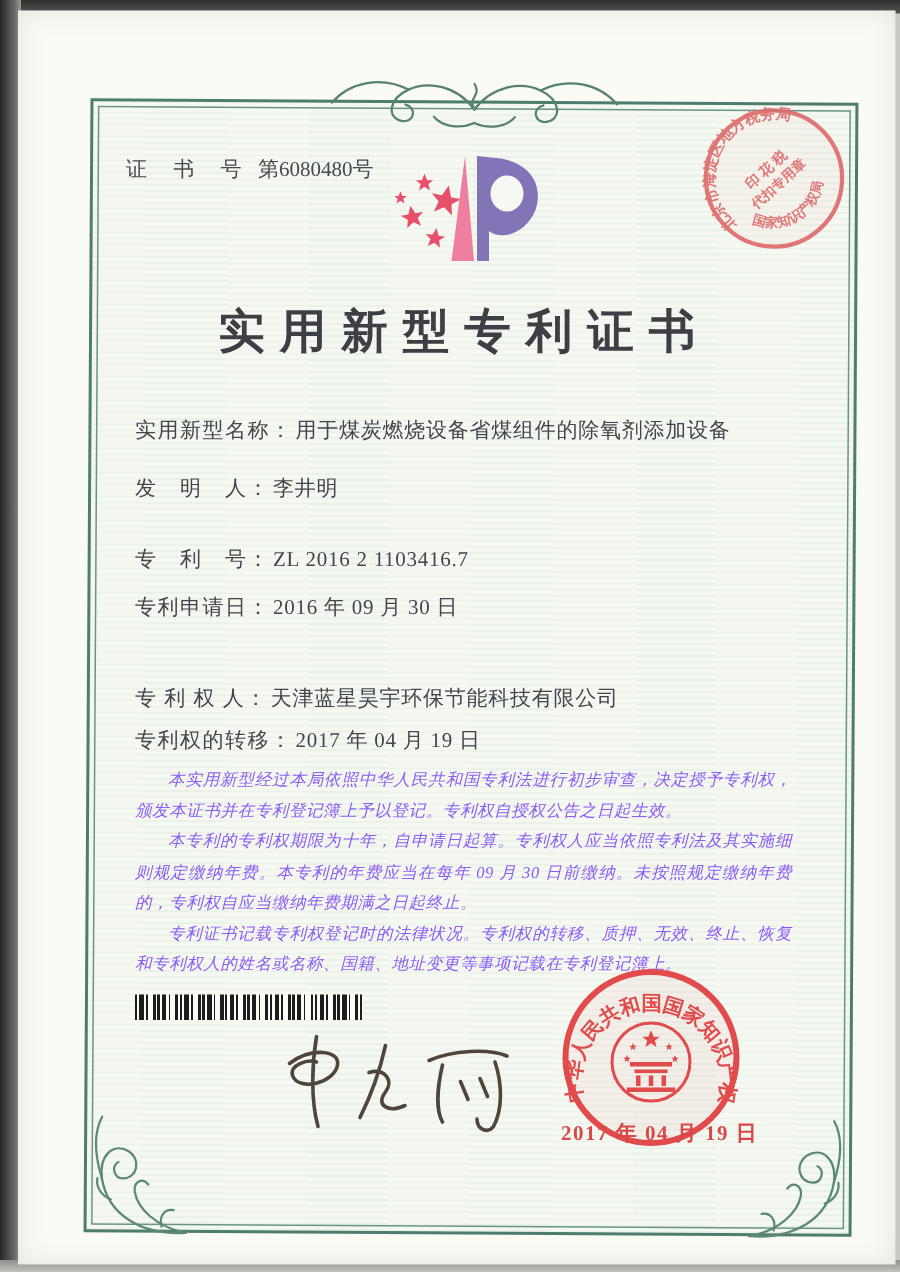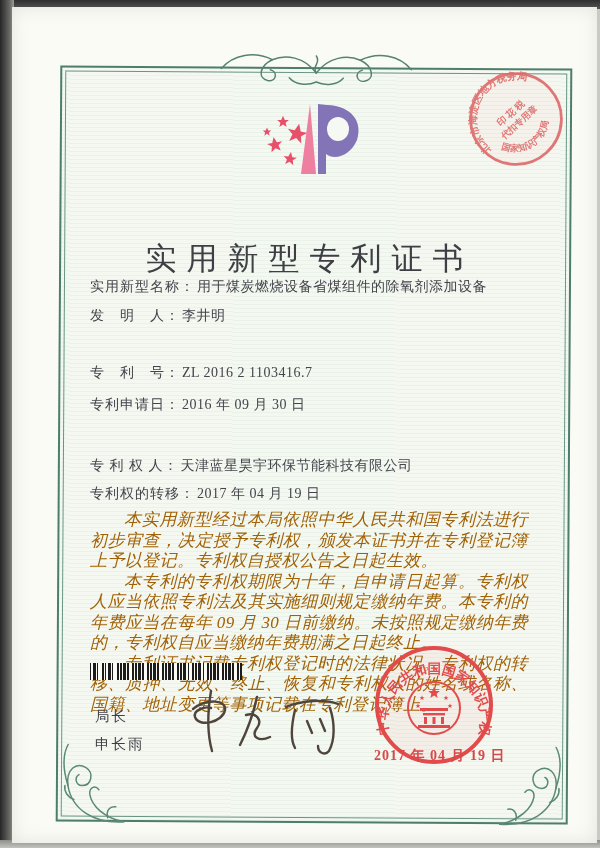--- a/index.html
+++ b/index.html
@@ -36,32 +36,32 @@
 
   .certno{position:absolute;left:72px;top:97px;font-size:14px;color:#474750;}
   .certno .lbl{letter-spacing:7px;margin-right:4px;}
 
   .logo{position:absolute;left:246px;top:95px;}
 
   .tax-stamp{position:absolute;left:452px;top:60px;width:104px;height:104px;transform:rotate(-42deg);opacity:.88;}
 
   .title{
     position:absolute;left:0;top:193px;width:100%;text-align:center;
-    font-size:31px;font-weight:normal;color:#3e3e44;letter-spacing:10px;text-indent:10px;margin-top:38px;
+    font-size:31px;font-weight:bold;color:#3e3e44;letter-spacing:10px;text-indent:10px;
   }
 
   .fields{position:absolute;left:78px;top:271px;width:440px;}
   .field{position:absolute;left:0;font-size:14px;color:#44444c;white-space:nowrap;}
-  .f0{top:0;} .f1{top:29px;} .f2{top:86px;text-align:right;} .f3{top:118px;} .f4{top:167px;margin-top:12px;} .f5{top:207px;}
+  .f0{top:0;} .f1{top:39px;} .f2{top:86px;text-align:right;} .f3{top:118px;} .f4{top:167px;margin-top:12px;} .f5{top:207px;}
   .field .fl{letter-spacing:1px;}
   .field .fv{margin-left:2px;letter-spacing:.5px;}
 
   .paras{position:absolute;left:78px;top:503px;width:438px;}
   .paras p{
-    margin:0;font-size:17px;line-height:20.5px;color:#a16207;
+    margin:0;font-size:11px;line-height:20.5px;color:#8b5cf6;
     text-indent:2em;text-align:justify;font-style:italic;letter-spacing:.4px;
   }
 
   .barcode{
     position:absolute;left:78px;top:656px;width:152px;height:17px;
     background:repeating-linear-gradient(90deg,
       #1c1c1c 0 1.5px,#fbfbf6 1.5px 3px,
       #1c1c1c 3px 6px,#fbfbf6 6px 7.5px,
       #1c1c1c 7.5px 8.5px,#fbfbf6 8.5px 12px,
       #1c1c1c 12px 14px,#fbfbf6 14px 15px);
@@ -118,20 +118,23 @@
       <g stroke="#5b8a74" fill="none" stroke-width="1.5" stroke-linecap="round">
         <path d="M74,84 C44,86 22,72 18,48 C16,32 26,24 36,30 C44,35 42,48 32,48 C26,48 24,40 29,37"></path>
         <path d="M18,48 C13,32 12,18 18,7"></path>
         <path d="M74,84 C54,80 42,68 40,57 C39,50 45,47 49,52"></path>
         <path d="M24,62 C18,60 14,54 15,48"></path>
         <path d="M58,80 C56,73 60,68 66,69"></path>
       </g>
     </svg>
   </div>
 
+  <div class="certno">
+    <span class="lbl">证 书 号</span><span>第6080480号</span>
+  </div>
 
   <svg class="logo" width="110" height="84" viewBox="0 0 110 84">
     <g>
       <g fill="#e8506a">
         <path transform="translate(25,20) scale(0.62)" d="M0,-10 L2.94,-3.09 L9.51,-3.09 L4.19,1.18 L5.88,8.09 L0,4 L-5.88,8.09 L-4.19,1.18 L-9.51,-3.09 L-2.94,-3.09 Z"></path>
         <path transform="translate(39,32) scale(1.05) rotate(12)" d="M0,-10 L2.94,-3.09 L9.51,-3.09 L4.19,1.18 L5.88,8.09 L0,4 L-5.88,8.09 L-4.19,1.18 L-9.51,-3.09 L-2.94,-3.09 Z"></path>
         <path transform="translate(17,43) scale(0.8) rotate(-10)" d="M0,-10 L2.94,-3.09 L9.51,-3.09 L4.19,1.18 L5.88,8.09 L0,4 L-5.88,8.09 L-4.19,1.18 L-9.51,-3.09 L-2.94,-3.09 Z"></path>
         <path transform="translate(32,57) scale(0.7) rotate(8)" d="M0,-10 L2.94,-3.09 L9.51,-3.09 L4.19,1.18 L5.88,8.09 L0,4 L-5.88,8.09 L-4.19,1.18 L-9.51,-3.09 L-2.94,-3.09 Z"></path>
         <path transform="translate(9,30) scale(0.45)" d="M0,-10 L2.94,-3.09 L9.51,-3.09 L4.19,1.18 L5.88,8.09 L0,4 L-5.88,8.09 L-4.19,1.18 L-9.51,-3.09 L-2.94,-3.09 Z"></path>
       </g>
@@ -167,24 +170,20 @@
   </div>
 
   <div class="paras">
     <p>本实用新型经过本局依照中华人民共和国专利法进行初步审查，决定授予专利权，颁发本证书并在专利登记簿上予以登记。专利权自授权公告之日起生效。</p>
     <p>本专利的专利权期限为十年，自申请日起算。专利权人应当依照专利法及其实施细则规定缴纳年费。本专利的年费应当在每年 09 月 30 日前缴纳。未按照规定缴纳年费的，专利权自应当缴纳年费期满之日起终止。</p>
     <p>专利证书记载专利权登记时的法律状况。专利权的转移、质押、无效、终止、恢复和专利权人的姓名或名称、国籍、地址变更等事项记载在专利登记簿上。</p>
   </div>
 
   <div class="barcode"></div>
 
-  <div class="director">
-    <div>局长</div>
-    <div>申长雨</div>
-  </div>
 
   <svg class="signature" width="175" height="88" viewBox="0 0 175 88">
     <g stroke="#50453c" stroke-width="2.4" fill="none" stroke-linecap="round">
       <path d="M31,8 C28,26 27,50 32,68"></path>
       <path d="M13,26 C27,15 47,17 45,27 C43,39 19,45 15,34 C13,27 25,23 31,25"></path>
       <path d="M77,14 C73,32 67,48 60,62"></path>
       <path d="M66,32 C76,29 83,37 77,45 C70,54 79,59 90,54"></path>
       <path d="M106,24 C122,17 146,16 158,21"></path>
       <path d="M115,27 C111,44 111,58 115,65"></path>
       <path d="M150,25 C155,40 155,57 149,68 C145,73 138,70 138,63"></path>

